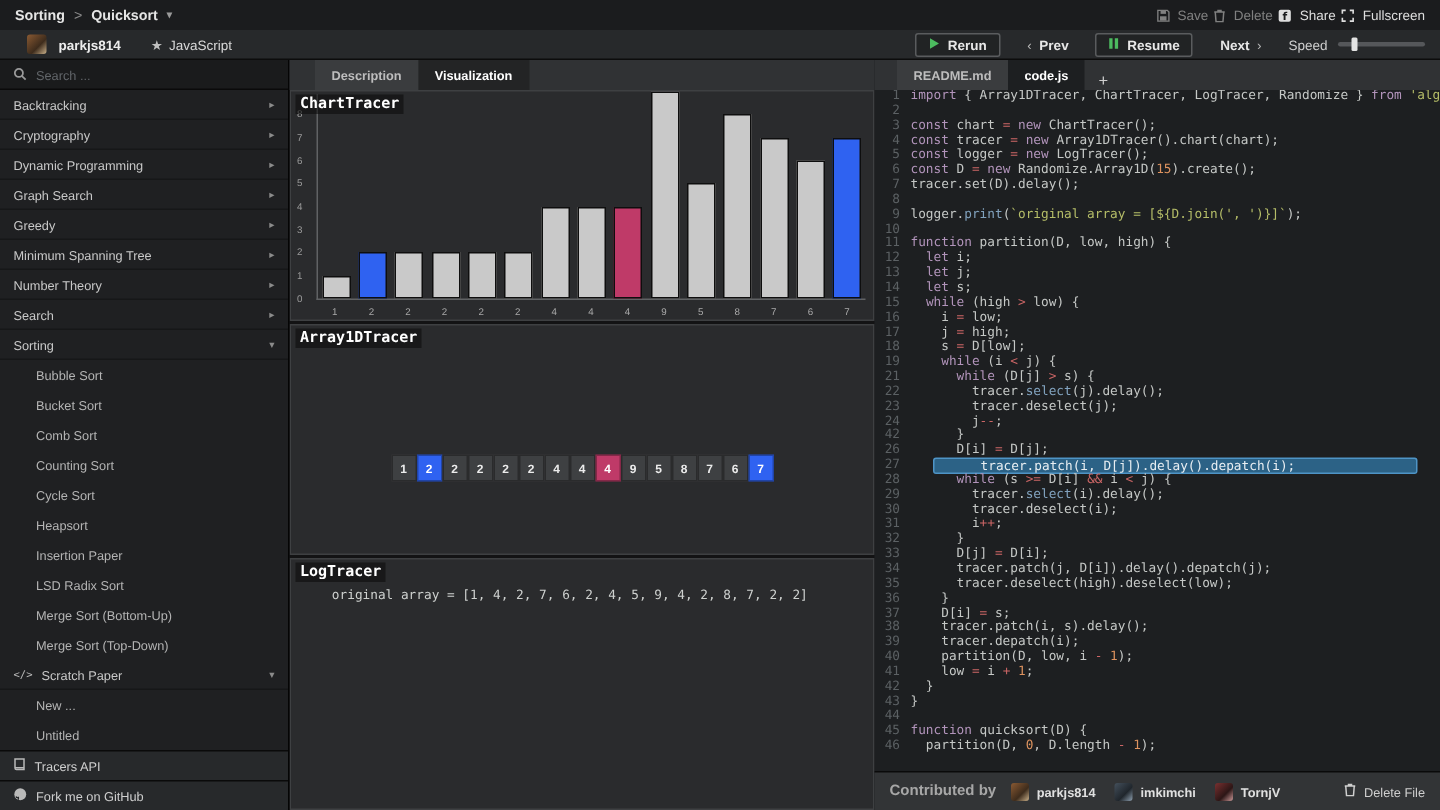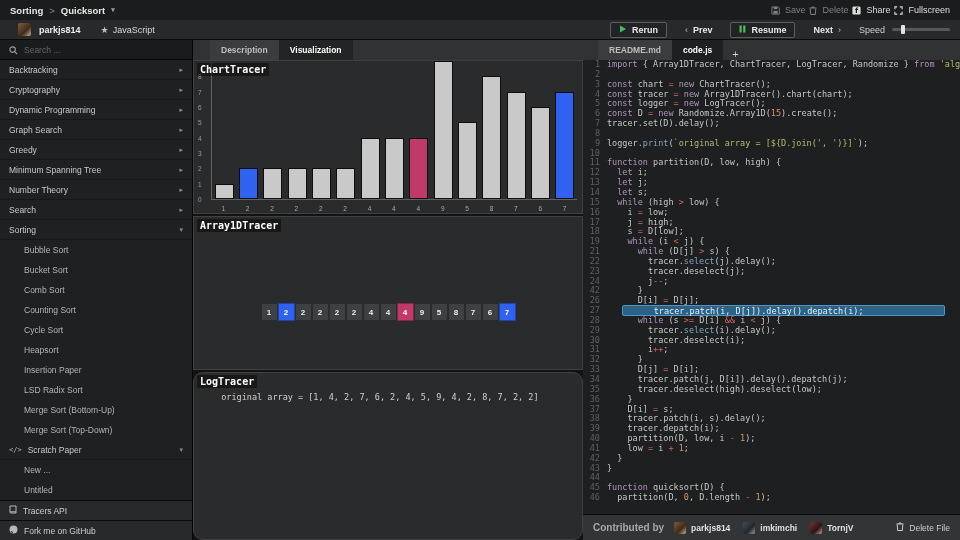--- a/index.html
+++ b/index.html
@@ -61,21 +61,21 @@
   .side-item .lead-icon { margin-right:6px; color:#b9b9b9; font-family:"DejaVu Sans Mono",monospace; font-size:7px; }
   #side-footer { position:absolute; left:0; bottom:0; width:100%; }
   #side-footer .side-item { background:#27292b; border-top:1px solid #0a0a0a; border-bottom:none; color:#cfcfcf; }
   #side-footer svg { margin-right:6px; }
 
   
   #viz { position:absolute; left:193px; top:60px; width:390px; height:480px; background:#131314; z-index:5;text-decoration:underline; }
   .panel { position:relative; background:#2a2b2d; border:1px solid #3e4042; overflow:hidden; }
   #chart-panel { height:154px; }
   #array-panel { height:154px; margin-top:2px; }
-  #log-panel { height:168px; margin-top:2px;border-radius:10px; }
+  #log-panel { height:168px; margin-top:2px; }
   .panel-title { position:absolute; top:2px; left:3px; font-family:"DejaVu Sans Mono",monospace;
     font-weight:bold; font-size:10px; color:#ffffff; background:rgba(10,10,10,0.55); padding:1px 3px; z-index:3; }
 
   
   #plot { position:absolute; left:17px; right:5px; top:2px; bottom:13px;
     border-left:1px solid #606264; border-bottom:1px solid #606264;
     display:flex; align-items:flex-end; justify-content:space-around; }
   .bar { width:19px; border:1px solid #0e0e0e; }
   #yticks span { position:absolute; left:4px; font-size:6.5px; color:#9c9c9c; }
   #xlabels { position:absolute; left:17px; right:5px; bottom:1px; display:flex; justify-content:space-around; }

